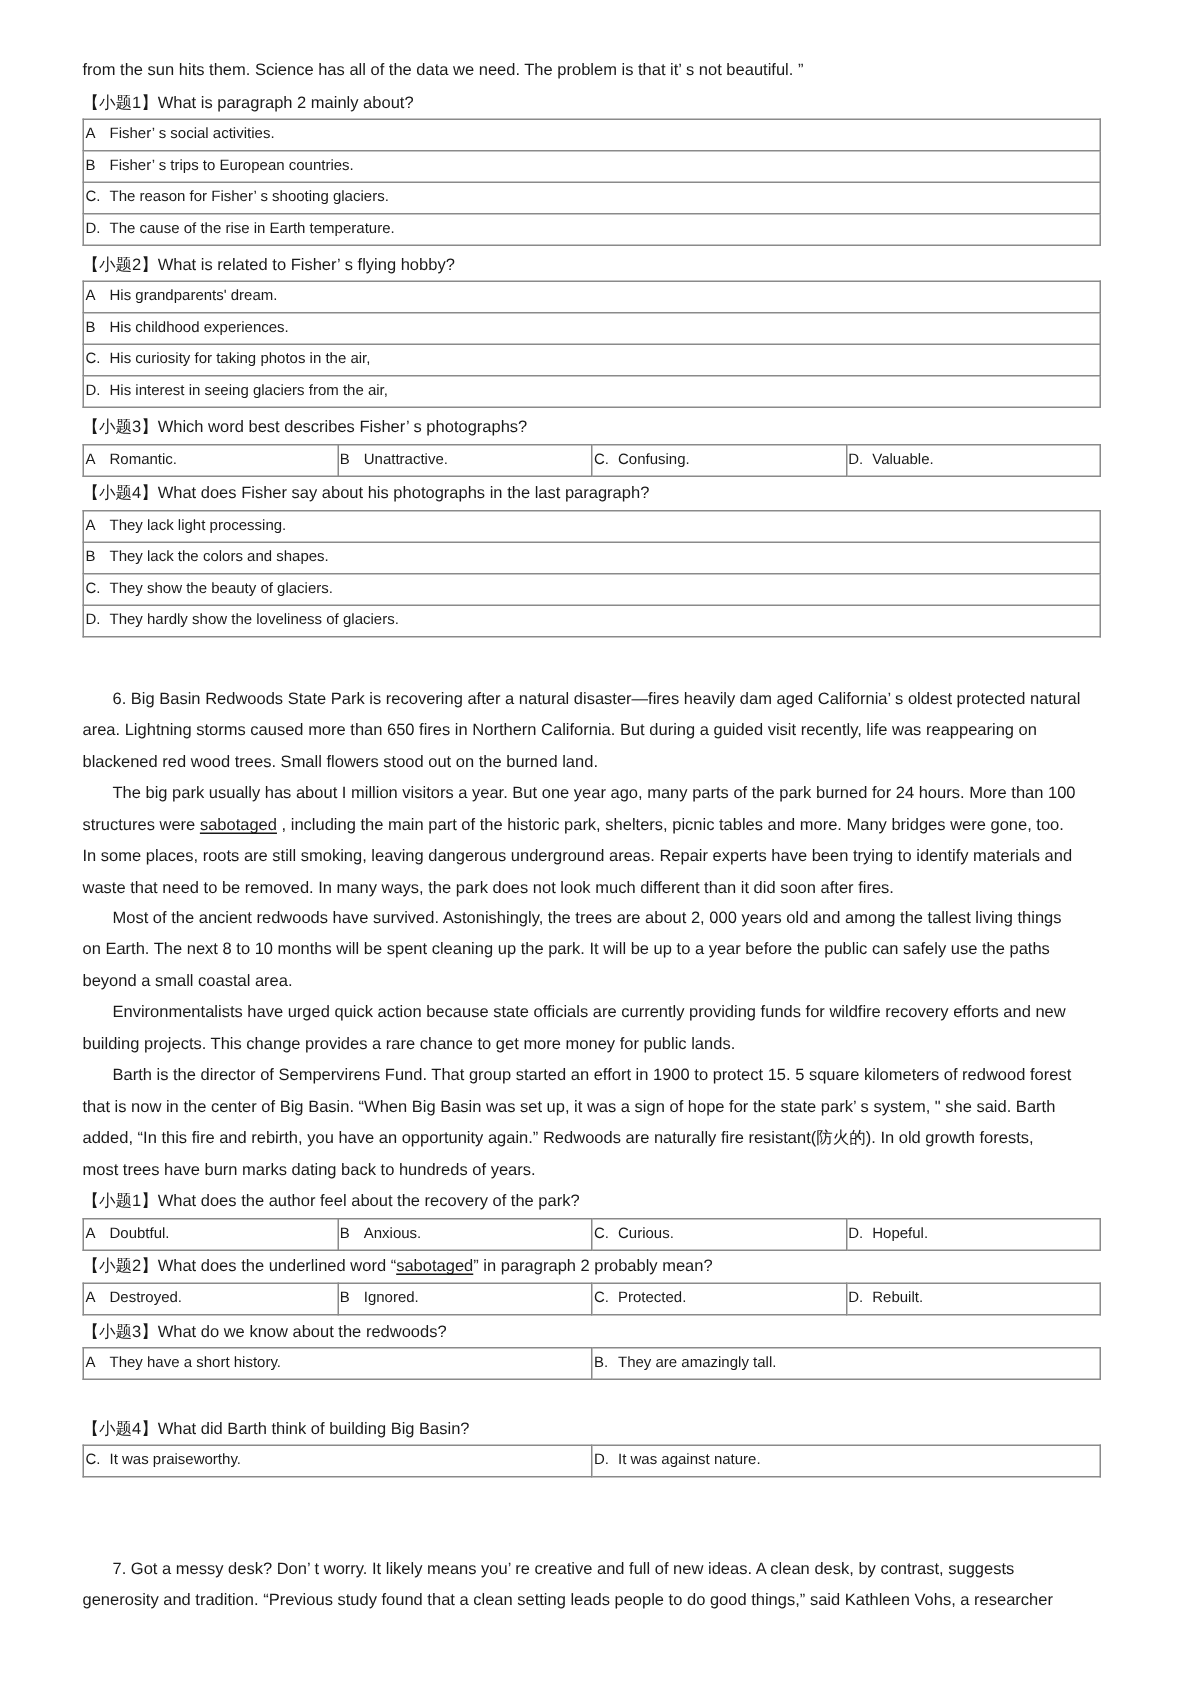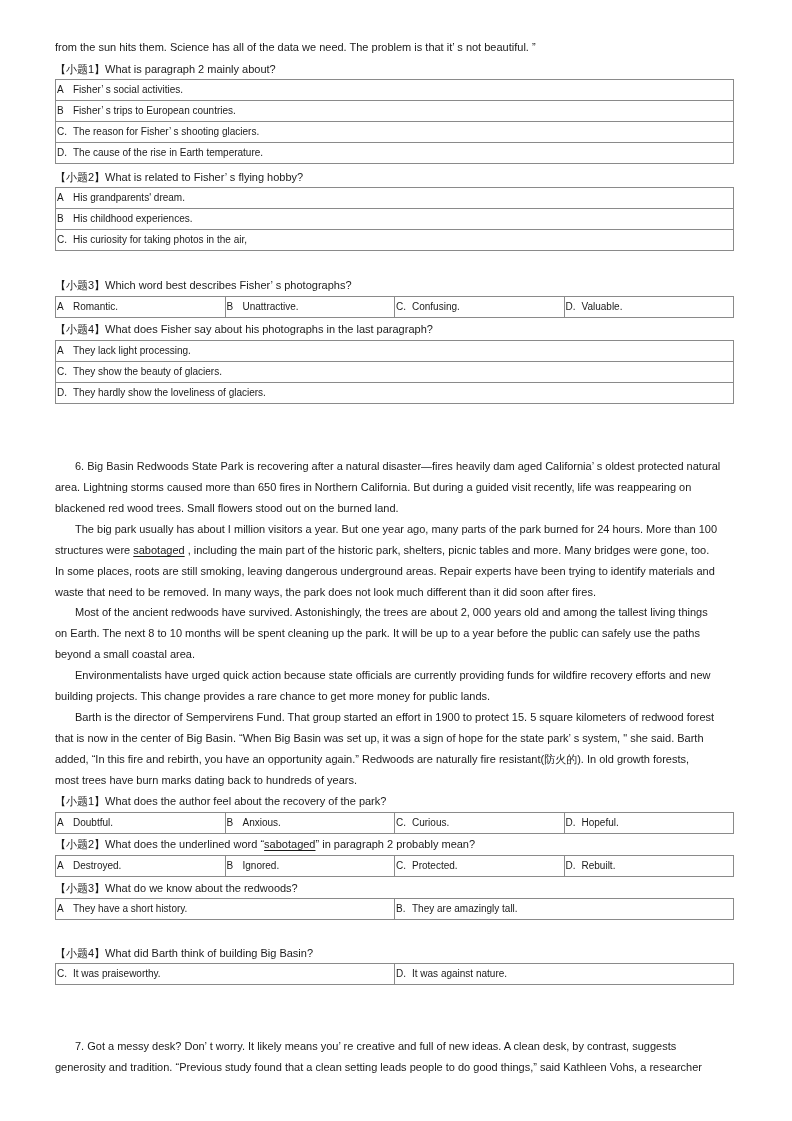--- a/index.html
+++ b/index.html
@@ -53,40 +53,46 @@
     <tbody>
         <tr>
           <td><span class="letter">A</span><span>His grandparents' dream.</span></td>
         </tr>
     <tr>
           <td><span class="letter">B</span><span>His childhood experiences.</span></td>
         </tr>
     <tr>
           <td><span class="letter">C.</span><span>His curiosity for taking photos in the air,</span></td>
         </tr>
+    <tr>
+          <td><span class="letter">D.</span><span>His interest in seeing glaciers from the air,</span></td>
+        </tr>
   </tbody>
     </table>
 
   <div class="qhead" style="top:278px">【小题3】Which word best describes Fisher’ s photographs?</div>
   <table class="opts" style="top:296px">
     <tbody>
         <tr>
       <td><span class="letter">A</span><span>Romantic.</span></td>
       <td><span class="letter">B</span><span>Unattractive.</span></td>
       <td><span class="letter">C.</span><span>Confusing.</span></td>
       <td><span class="letter">D.</span><span>Valuable.</span></td>
     </tr>
   </tbody>
     </table>
 
   <div class="qhead" style="top:322px">【小题4】What does Fisher say about his photographs in the last paragraph?</div>
   <table class="opts" style="top:340px">
     <tbody>
         <tr>
           <td><span class="letter">A</span><span>They lack light processing.</span></td>
+        </tr>
+    <tr>
+          <td><span class="letter">B</span><span>They lack the colors and shapes.</span></td>
         </tr>
     <tr>
           <td><span class="letter">C.</span><span>They show the beauty of glaciers.</span></td>
         </tr>
     <tr>
           <td><span class="letter">D.</span><span>They hardly show the loveliness of glaciers.</span></td>
         </tr>
   </tbody>
     </table>
 

